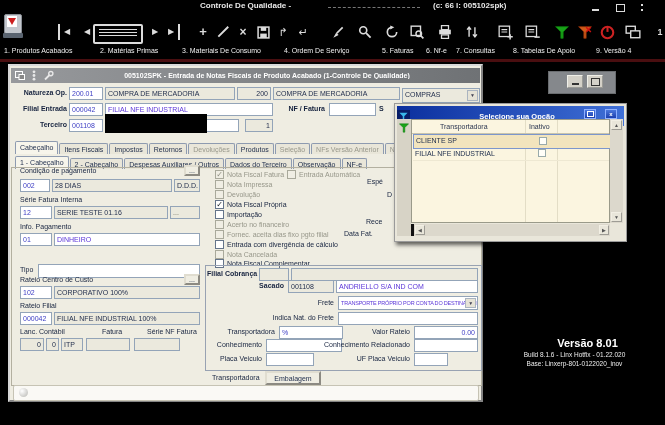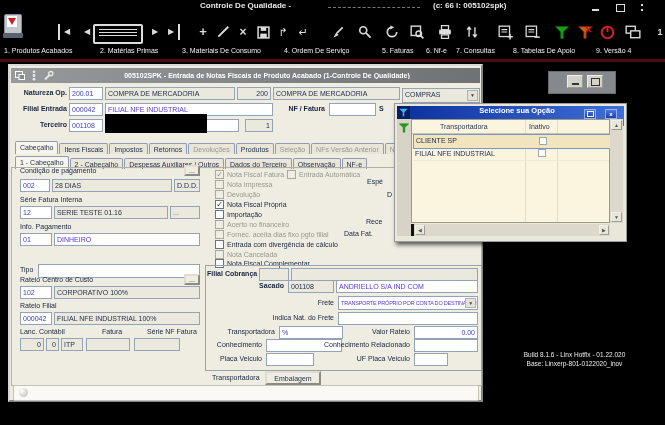--- a/index.html
+++ b/index.html
@@ -54,21 +54,21 @@
   .sphere{position:absolute;left:5px;top:2px;width:9px;height:9px;border-radius:50%;
           background:radial-gradient(circle at 3px 3px,#fff,#b5b5b0);}
   
   #frag{left:548px;top:71px;width:66px;height:21px;background:#85888c;border:1px solid #6a6d70;}
   .fbtn{position:absolute;top:3px;width:16px;height:13px;background:#d4d1c8;
         border:1px outset #efefe8;box-sizing:border-box;}
   
   #pop{left:394px;top:103px;width:233px;height:139px;background:#e9e6da;
        border:1px solid #9a9a9a;box-shadow:2px 3px 4px rgba(0,0,0,.6);box-sizing:border-box;}
   .ptitle{position:absolute;left:2px;top:2px;width:227px;height:20px;
-          background:linear-gradient(90deg,#0b2f9e,#3f6fd6);display:flex;align-items:flex-start;}
+          background:linear-gradient(90deg,#0b2f9e,#3f6fd6);display:flex;align-items:center;}
   .ptitle .txt{flex:1;text-align:center;font-size:7.5px;font-weight:bold;color:#fff;}
   .pbtn{position:absolute;top:3px;width:12px;height:10px;background:linear-gradient(#4a77dd,#1c3fae);
         border:1px solid #8fb0ff;box-sizing:border-box;color:#fff;font-size:6px;
         line-height:8px;text-align:center;font-weight:bold;}
   .pside{position:absolute;left:2px;top:15px;width:14px;height:117px;background:#d7d3c6;}
   .pgrid{position:absolute;left:16px;top:15px;width:199px;height:104px;background:#fbf5e0;
          border:1px solid #9a9a8a;box-sizing:border-box;}
   .phead{position:absolute;left:0;top:0;width:100%;height:13px;border-bottom:1px solid #c9c4ac;}
   .phtxt{position:absolute;top:3px;font-size:7px;color:#2a3550;}
   .pcol{position:absolute;top:0;width:1px;height:100%;background:#e3ddc6;}
@@ -448,16 +448,17 @@
       <div class="sbtn" style="left:1px;top:1px;width:11px;height:10px;">▲</div>
       <div class="sbtn" style="left:1px;bottom:1px;width:11px;height:10px;">▼</div>
     </div>
     <div class="scrl" style="left:16px;top:120px;width:199px;height:12px;">
       <div style="position:absolute;left:0;top:0;width:3px;height:12px;background:#111;"></div>
       <div class="sbtn" style="left:4px;top:1px;width:10px;height:10px;">◀</div>
       <div class="sbtn" style="right:1px;top:1px;width:10px;height:10px;">▶</div>
     </div>
   </div>
 
+  <div class="ver1">Versão 8.01</div>
   <div class="ver2">Build 8.1.6 - Linx Hotfix - 01.22.020</div>
   <div class="ver3">Base: Linxerp-801-0122020_inov</div>
 
 </div>
 
 </body></html>

